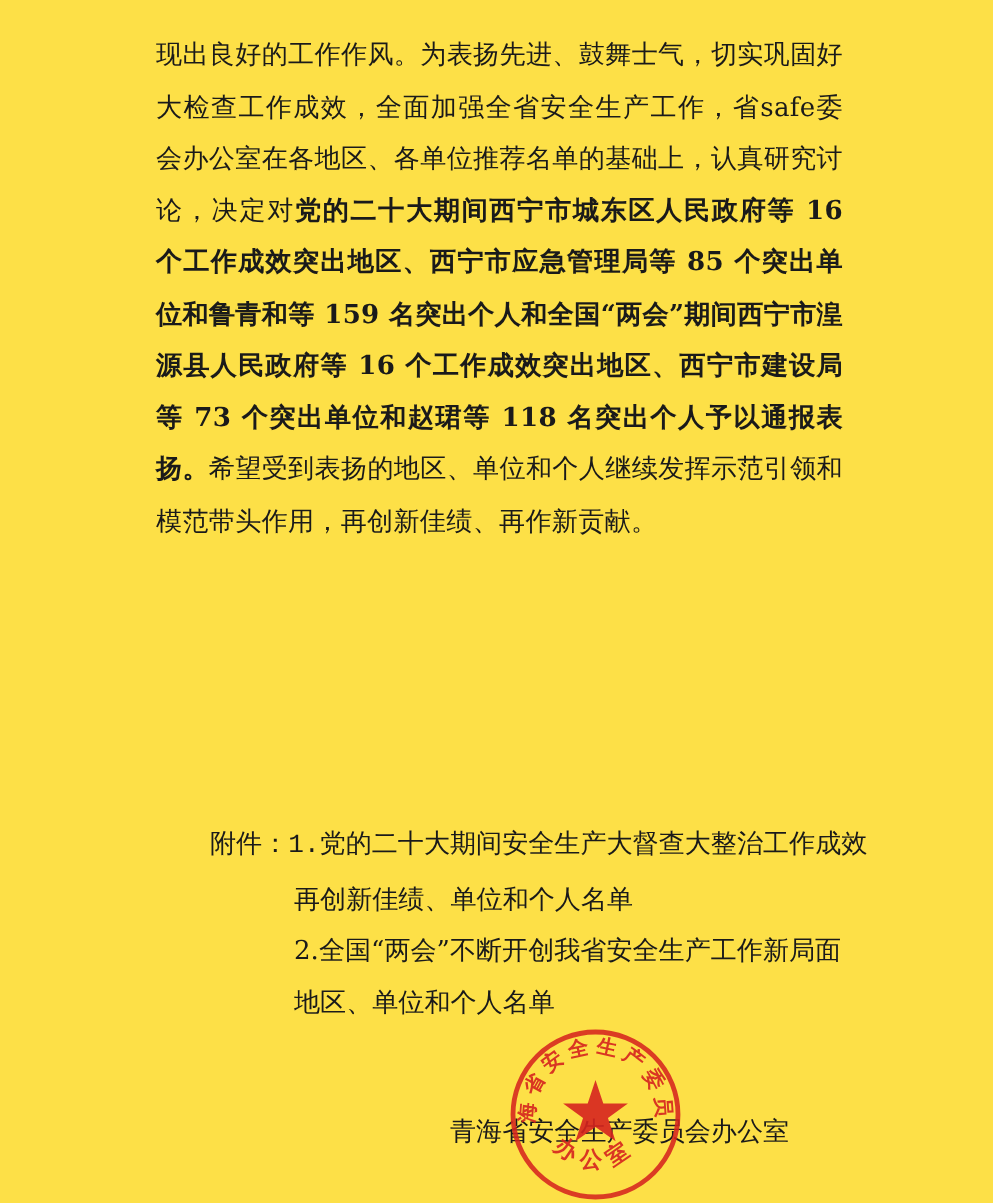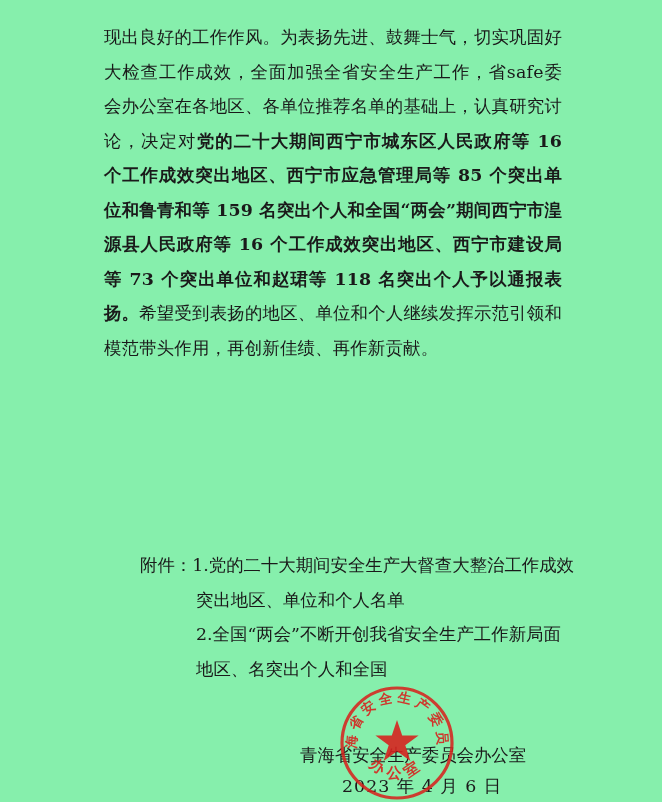--- a/index.html
+++ b/index.html
@@ -14,21 +14,21 @@
     overflow: hidden;
     font-family: "DejaVu Serif", "Liberation Serif", serif;
     color: #1a1a1a;
   }
   .page {
     position: absolute;
     left: 0;
     top: 0;
     width: 662px;
     height: 802px;
-    background: #86efac;
+    background: #fde047;
   }
   .body-text {
     position: absolute;
     left: 104px;
     top: 20px;
     width: 458px;
   }
   p {
     margin: 0 0 0 0;
     font-size: 17.4px;
@@ -54,20 +54,21 @@
     width: 470px;
     font-size: 17.4px;
     line-height: 34.5px;
   }
   .attach-line {
     display: block;
     white-space: nowrap;
   }
   .attach-lead {
     padding-left: 36px;
+    font-family: Liberation Mono, monospace;
   }
   .attach-cont {
     padding-left: 92px;
   }
   
   .signature {
     position: absolute;
     left: 300px;
     top: 740px;
     width: 330px;
@@ -106,28 +107,27 @@
 
     <p><span>现出良好的工作作风。为表扬先进、鼓舞士气，切实巩固好大检查工作成效，全面加强全省安全生产工作，省safe委会办公室在各地区、各单位推荐名单的基础上，认真研究讨论，决定对</span><span class="bold">党的二十大期间西宁市城东区人民政府等 16 个工作成效突出地区、西宁市应急管理局等 85 个突出单位和鲁青和等 159 名突出个人和全国“两会”期间西宁市湟源县人民政府等 16 个工作成效突出地区、西宁市建设局等 73 个突出单位和赵珺等 118 名突出个人予以通报表扬。</span><span>希望受到表扬的地区、单位和个人继续发挥示范引领和模范带头作用，再创新佳绩、再作新贡献。</span></p>
 
     <div class="para-gap"></div>
 
 
   </div>
 
   <div class="attach">
     <span class="attach-line attach-lead"><span>附件：</span><span>1.</span><span>党的二十大期间安全生产大督查大整治工作成效</span></span>
-    <span class="attach-line attach-cont">突出地区、单位和个人名单</span>
+    <span class="attach-line attach-cont">再创新佳绩、单位和个人名单</span>
     <span class="attach-line attach-cont"><span>2.</span><span>全国“两会”不断开创我省安全生产工作新局面</span></span>
-    <span class="attach-line attach-cont">地区、名突出个人和全国</span>
+    <span class="attach-line attach-cont">地区、单位和个人名单</span>
   </div>
 
   <div class="signature">
     <span class="sig-org">青海省安全生产委员会办公室</span>
-    <span class="sig-date">2023 年 4 月 6 日</span>
   </div>
 
   <div class="seal">
     <svg width="118" height="118" viewBox="0 0 118 118" xmlns="http://www.w3.org/2000/svg">
       <defs>
         <path id="arcTop" d="M 18,59 A 41,41 0 0 1 100,59" fill="none"></path>
         <path id="arcBottom" d="M 24,59 A 35,35 0 0 0 94,59" fill="none"></path>
       </defs>
       <circle cx="59" cy="59" r="55" fill="none" stroke="#d6241f" stroke-width="3.2" opacity="0.88"></circle>
       <g opacity="0.9" fill="#d6241f">

